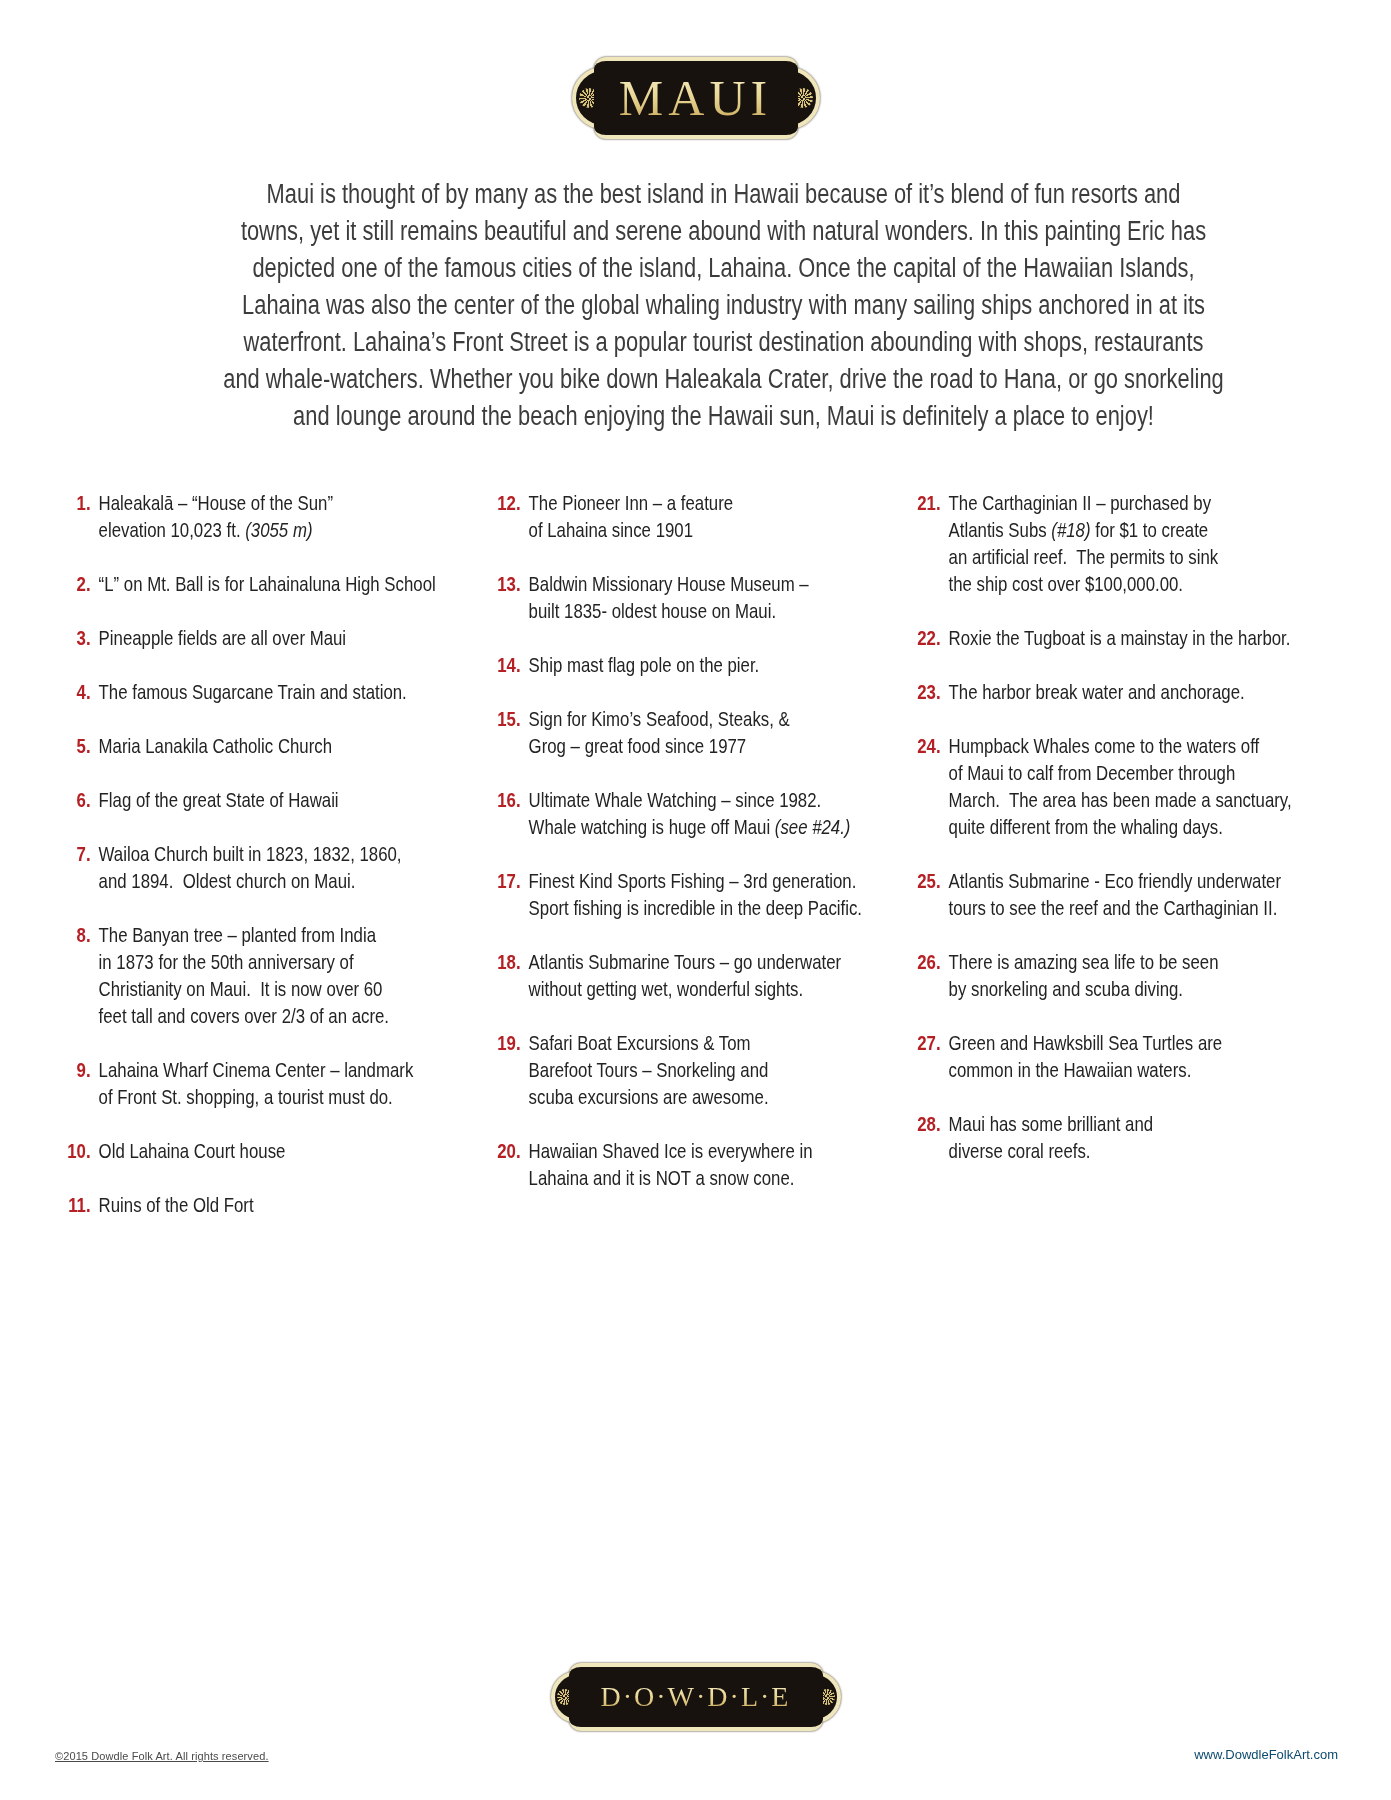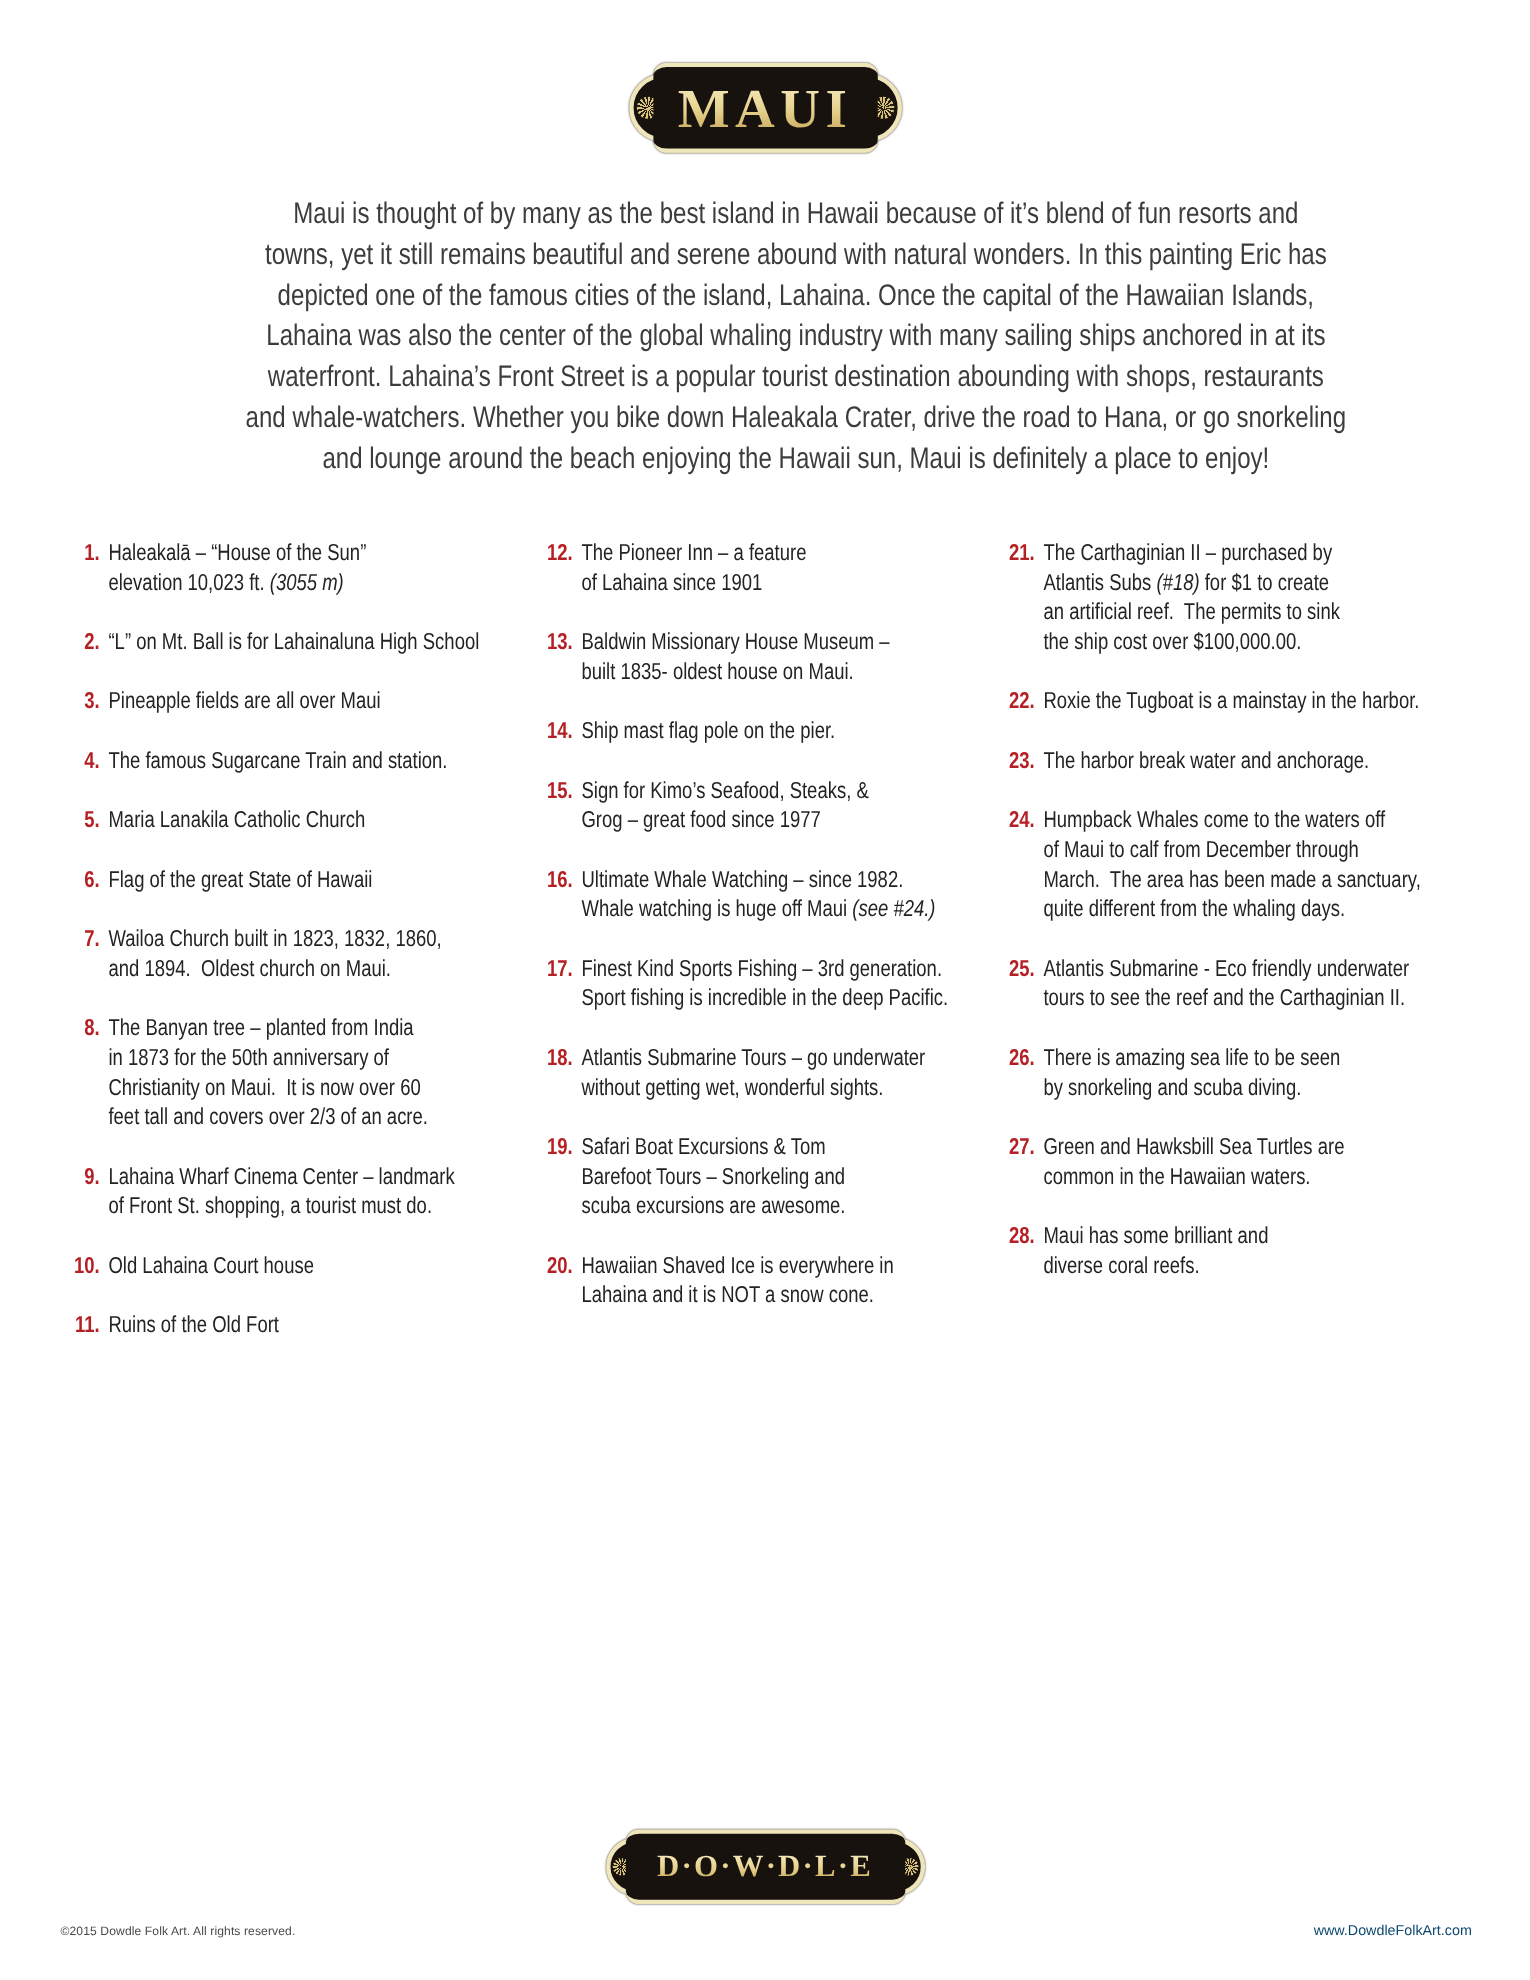--- a/index.html
+++ b/index.html
@@ -22,21 +22,21 @@
          filter:drop-shadow(0 0 1.2px rgba(35,25,8,.85));}
   .badge .plate{position:relative;z-index:2;background:var(--badge-black);
          border-top:4px solid var(--gold-light);border-bottom:4px solid var(--gold-light);
          border-radius:12px;display:flex;align-items:center;justify-content:center;}
   .badge .end{position:absolute;z-index:1;top:50%;transform:translateY(-50%);
          background:var(--badge-black);border:4px solid var(--gold-light);border-radius:50%;}
   .badge .fan{position:absolute;top:50%;transform:translateY(-50%);
          width:20px;height:20px;border-radius:50%;
          background:repeating-conic-gradient(var(--gold) 0deg 13deg, #241d13 13deg 26deg);}
   .badge .badge-text{
-         font-family:"Liberation Serif","DejaVu Serif",serif;font-weight:700;
+         font-family:"Liberation Serif","DejaVu Serif",serif;font-weight:400;
          background:linear-gradient(180deg,#f7efc9 0%,#e9d694 48%,#c2a04f 100%);
          -webkit-background-clip:text;background-clip:text;color:transparent;
          white-space:nowrap;}
 
   .maui-badge{top:57px;}
   .maui-badge .plate{width:204px;height:74px;}
   .maui-badge .end{width:54px;height:54px;}
   .maui-badge .end.left{left:-22px;}
   .maui-badge .end.right{right:-22px;}
   .maui-badge .end.left .fan{left:3px;}
@@ -65,21 +65,21 @@
   .item{display:flex;align-items:flex-start;margin-bottom:27px;
         transform:scaleX(0.8);transform-origin:0 0;font-stretch:condensed;}
   .item .num{flex:0 0 32px;width:32px;text-align:right;color:var(--red);
         font-weight:700;font-size:21px;line-height:27px;}
   .item .txt{margin-left:10px;color:var(--ink);font-size:21px;line-height:27px;}
   .item .txt .line{white-space:pre;}
   .item .txt i{font-style:italic;}
 
   
   .footer-left{position:absolute;left:55px;top:1750px;font-size:11px;color:#4a4a4a;
-        letter-spacing:0.1px;}
+        letter-spacing:0.1px;text-decoration:underline;}
   .footer-right{position:absolute;right:53px;top:1747px;font-size:13px;color:#0c4a6e;}
 </style>
 </head>
 <body>
 
 <div class="badge maui-badge">
   <span class="end left">
     <span class="fan"></span>
   </span>
   <span class="end right">

